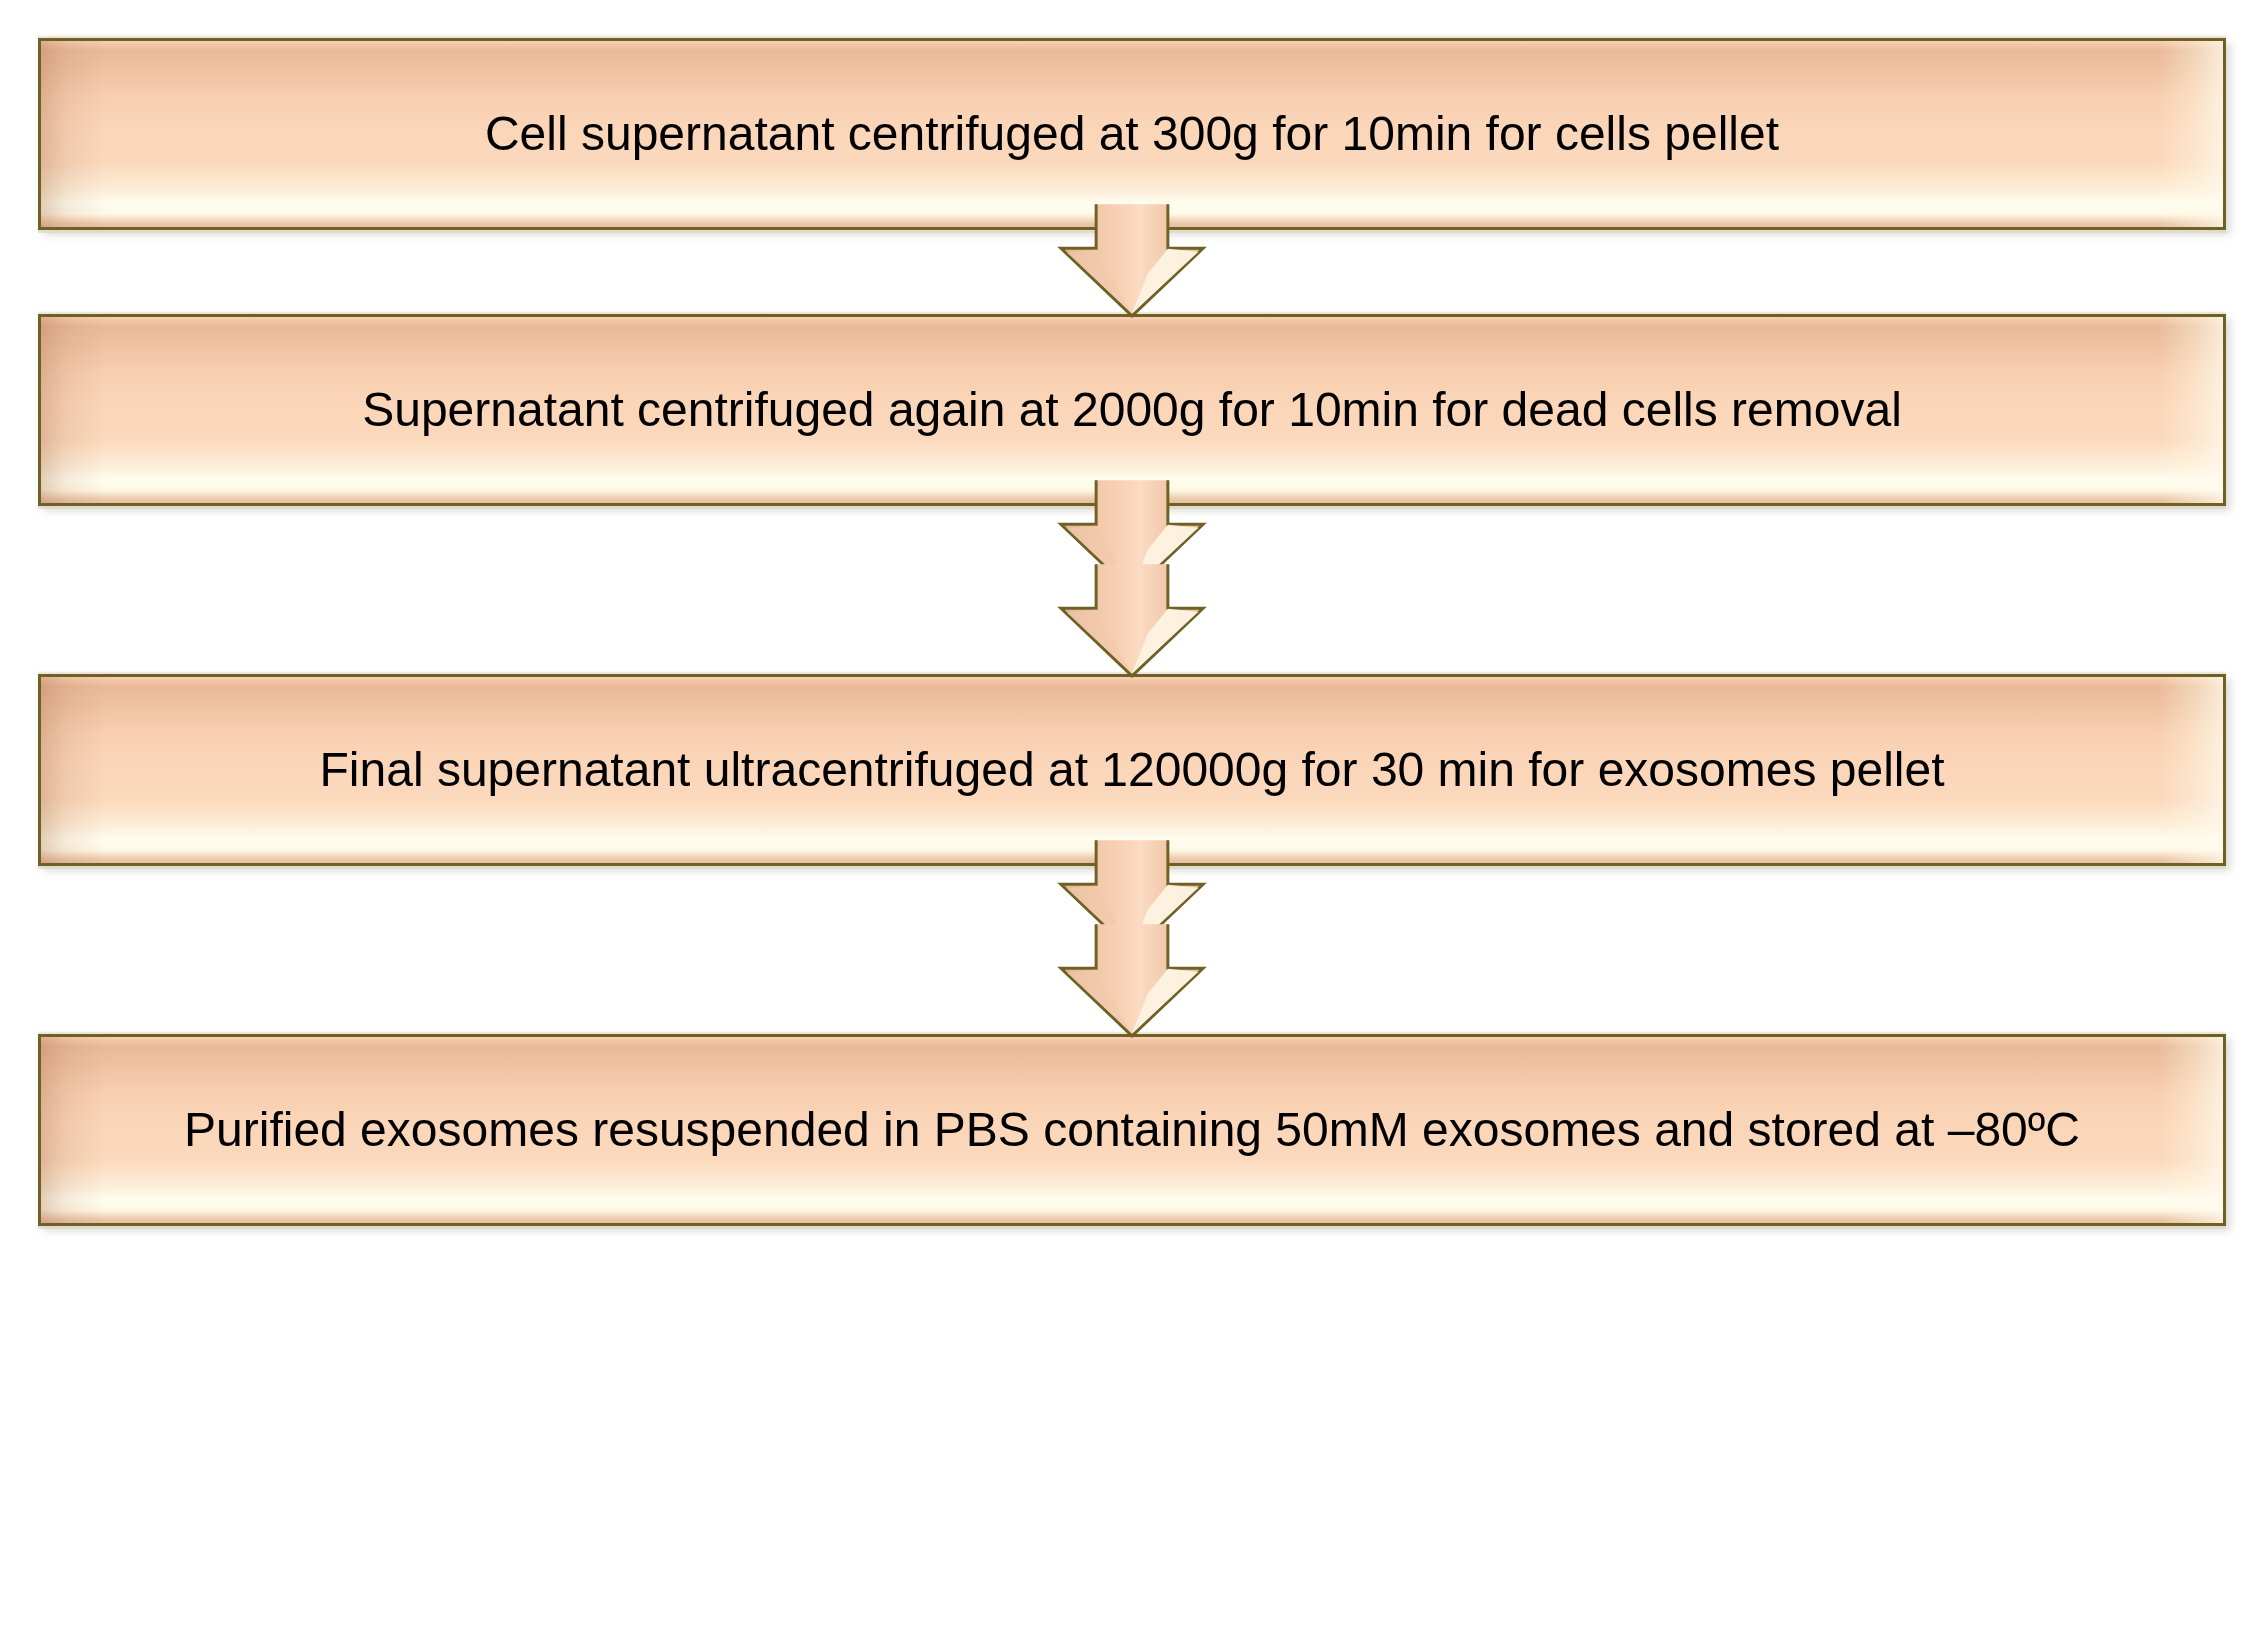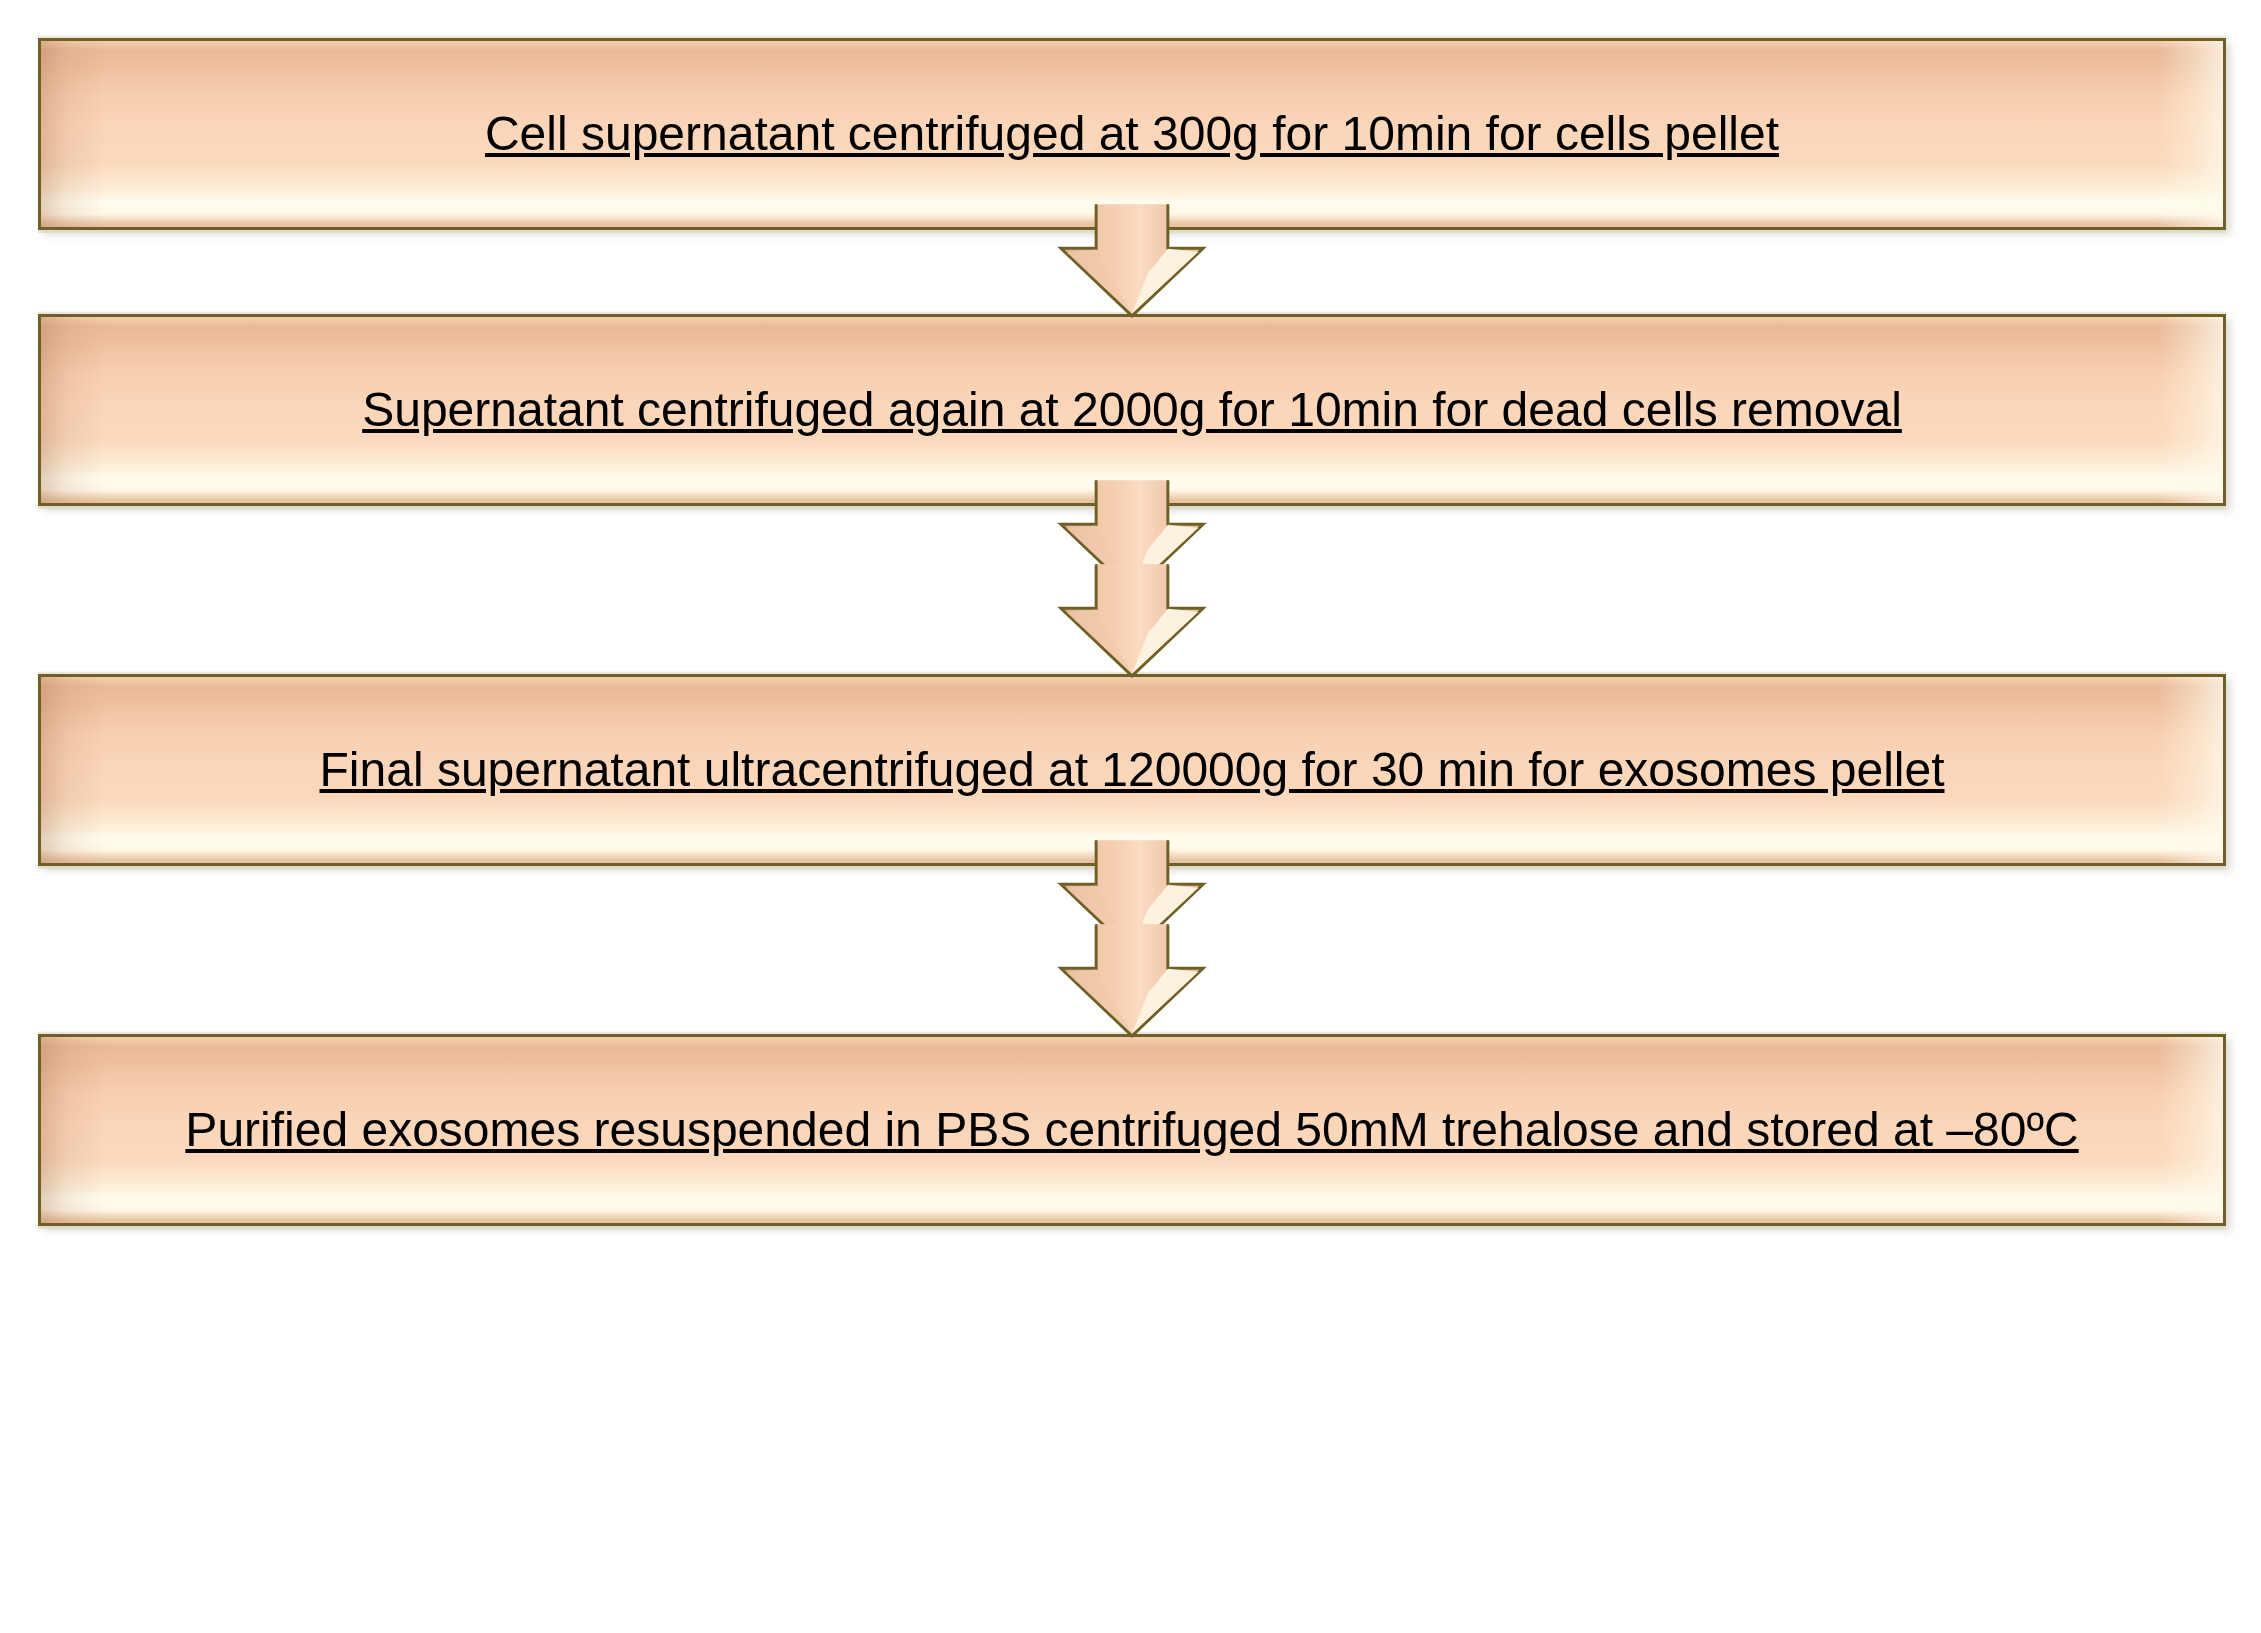--- a/index.html
+++ b/index.html
@@ -13,21 +13,20 @@
     font-family: "Liberation Sans", "DejaVu Sans", sans-serif;
     overflow: hidden;
   }
   .canvas {
     position: relative;
     width: 2261px;
     height: 1633px;
     background: var(--page-background, #ffffff);
     padding-top: 38px;
     box-sizing: border-box;
-    text-decoration: underline;
   }
   .step {
     position: relative;
     z-index: 1;
     margin: 0 35px 0 38px;
     height: 192px;
     box-sizing: border-box;
     border: 3.5px solid var(--box-border, #6f6026);
     display: flex;
     align-items: center;
@@ -158,17 +157,17 @@
 
   <div class="gap">
     <svg class="arrow" viewBox="0 0 250 195" aria-hidden="true">
       <path class="arrow-body" d="M64,0 L64,75 L4,75 L125,190 L246,75 L186,75 L186,0"></path>
       <polygon class="arrow-face-light" points="125,186 238,81 186,76 152,118"></polygon>
       <polygon class="arrow-face-mid" points="125,186 14,82 64,77"></polygon>
     </svg>
   </div>
 
   <section class="step">
-    <p class="step-text">Purified exosomes resuspended in PBS centrifuged 50mM trehalose and stored at –80ºC</p>
+    <p class="step-text">Purified exosomes resuspended in PBS containing 50mM exosomes and stored at –80ºC</p>
   </section>
 
 </div>
 
 
 </body></html>

